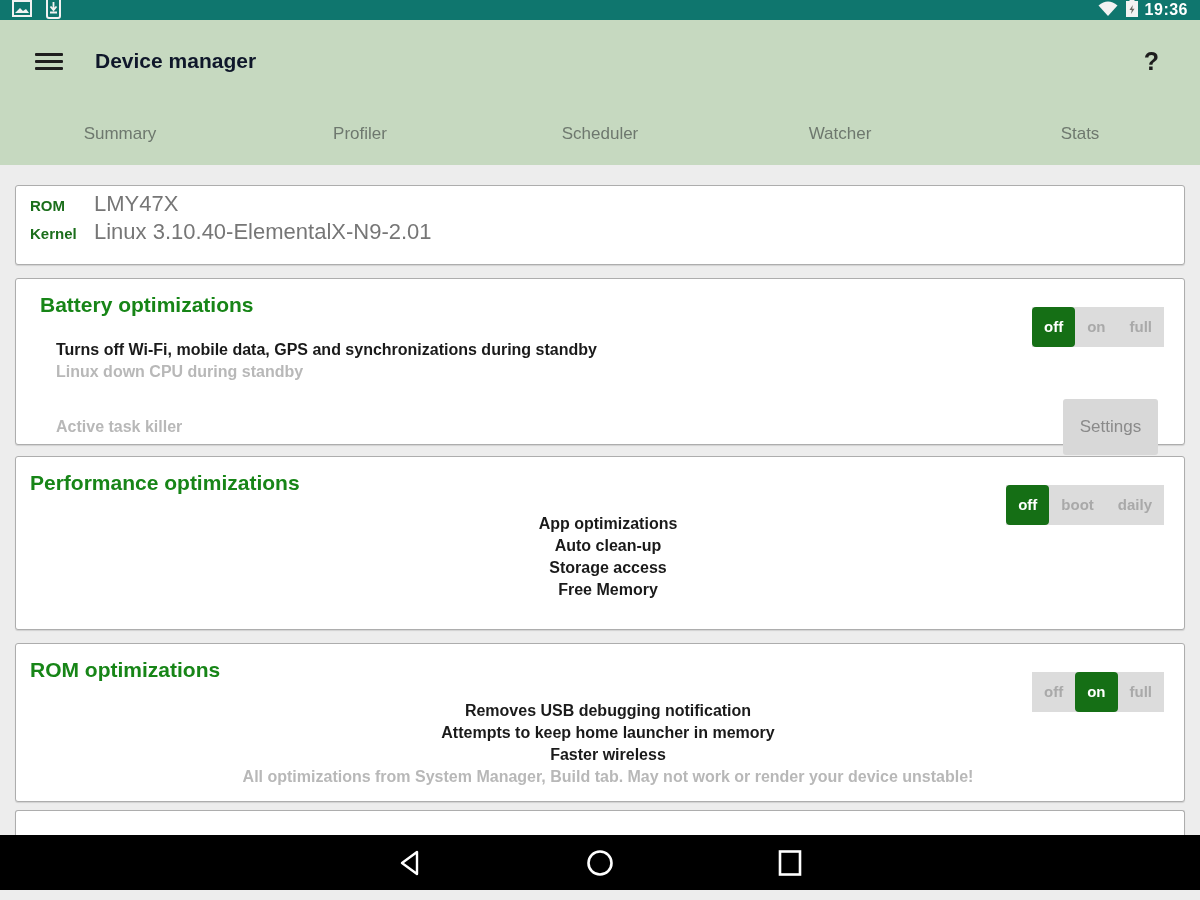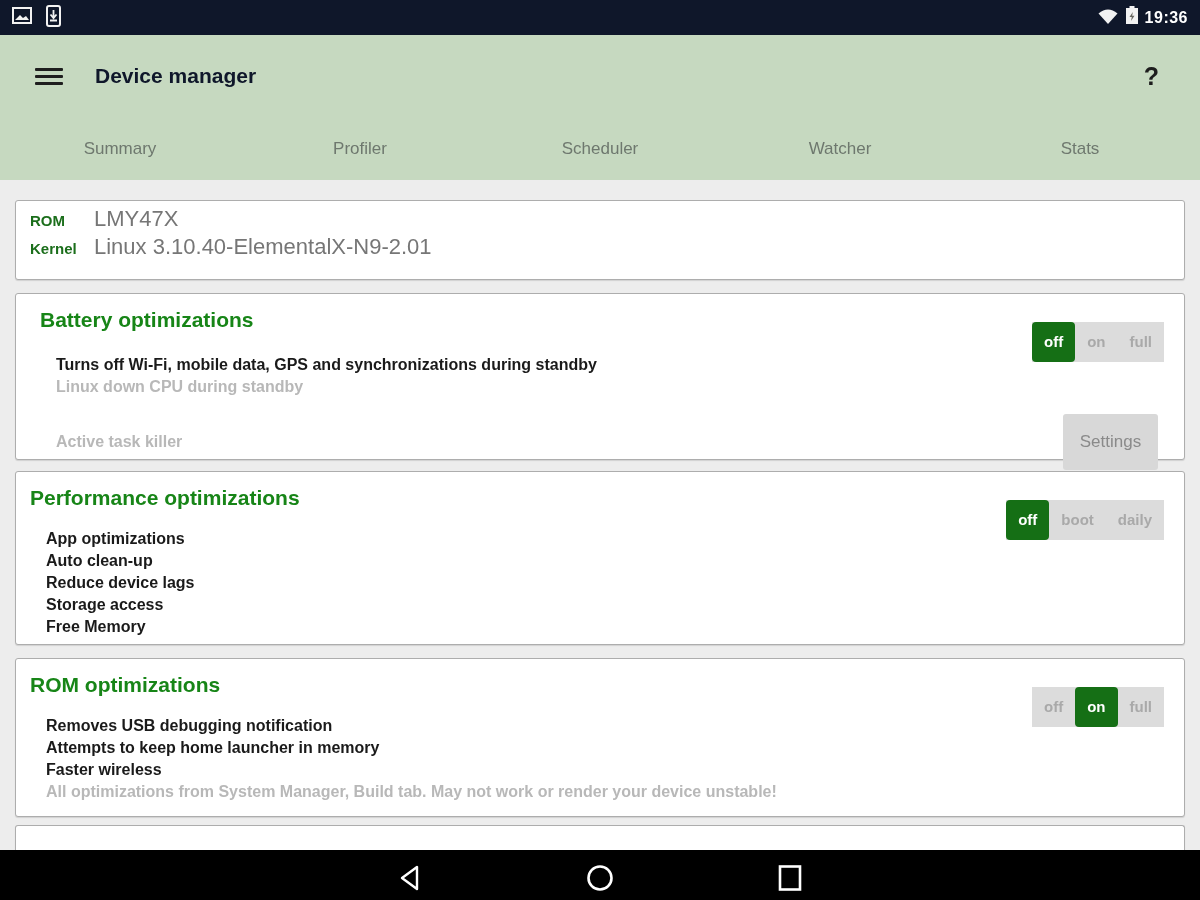--- a/index.html
+++ b/index.html
@@ -1,20 +1,20 @@
 <!DOCTYPE html>
 <html><head>
 <meta charset="utf-8">
 <style>
   * { margin:0; padding:0; box-sizing:border-box; }
   html,body { width:1200px; height:900px; overflow:hidden; }
   body { font-family:"Liberation Sans", sans-serif; background:#ededed; }
 
   
-  .statusbar { height:35px; background:#0f172a; display:flex; align-items:center; padding:0 12px; color:#fff; }
+  .statusbar { height:20px; background:#0f766e; display:flex; align-items:center; padding:0 12px; color:#fff; }
   .sb-left { display:flex; align-items:center; gap:14px; }
   .sb-right { margin-left:auto; display:flex; align-items:center; gap:7px; }
   .sb-time { font-size:16px; font-weight:bold; letter-spacing:0.5px; }
 
   
   .appbar { height:82px; background:#c6d9c0; display:flex; align-items:center; padding:0 35px; }
   .hamburger { width:28px; display:flex; flex-direction:column; gap:4px; cursor:pointer; }
   .hamburger span { display:block; height:3px; background:#1e1e1e; border-radius:1px; }
   .app-title { font-size:21px; font-weight:bold; color:#0f172a; margin-left:32px; }
   .help-btn { margin-left:auto; font-size:25px; font-weight:bold; color:#1d1d1d; cursor:pointer; padding:0 6px; }
@@ -45,21 +45,21 @@
   .toggle .seg { min-width:40px; padding:0 12px; height:40px; line-height:40px; text-align:center; font-size:15px; font-weight:bold; color:#a9a9a9; cursor:pointer; }
   .toggle .seg.selected { background:#156f15; color:#fff; border-radius:4px; }
 
   .desc-block { margin:22px 0 0 16px; }
   .desc-bold { font-size:16px; font-weight:bold; color:#1a1a1a; line-height:22px; }
   .desc-gray { font-size:16px; font-weight:bold; color:#b8b8b8; line-height:22px; }
 
   .task-row { margin:16px 0 0 16px; display:flex; align-items:center; }
   .settings-btn { margin-left:auto; margin-right:2px; width:95px; height:56px; background:#d8d8d8; border:none; border-radius:3px; font-family:"Liberation Sans", sans-serif; font-size:17px; color:#8a8a8a; cursor:pointer; }
 
-  .item-list { margin:18px 0 0 16px; }
+  .item-list { margin:18px 0 0 16px;text-align:center; }
   .item-list .desc-bold { line-height:22px; }
 
   
   .navbar { height:55px; background:#000; display:flex; align-items:center; }
   .nav-slot { position:absolute; transform:translateX(-50%); display:flex; align-items:center; justify-content:center; cursor:pointer; }
   .nav-back { left:410px; } .nav-home { left:600px; } .nav-recents { left:790px; }
   .navbar-wrap { position:relative; height:55px; }
 </style>
 </head>
 <body>
@@ -146,21 +146,20 @@
   <div class="card card-perf">
     <div class="card-title">Performance optimizations</div>
     <div class="toggle">
       <span class="seg selected">off</span>
       <span class="seg">boot</span>
       <span class="seg">daily</span>
     </div>
     <div class="item-list">
       <div class="desc-bold">App optimizations</div>
       <div class="desc-bold">Auto clean-up</div>
-      <div class="desc-bold">Reduce device lags</div>
       <div class="desc-bold">Storage access</div>
       <div class="desc-bold">Free Memory</div>
     </div>
   </div>
 
   <div class="card card-rom">
     <div class="card-title">ROM optimizations</div>
     <div class="toggle">
       <span class="seg">off</span>
       <span class="seg selected">on</span>

